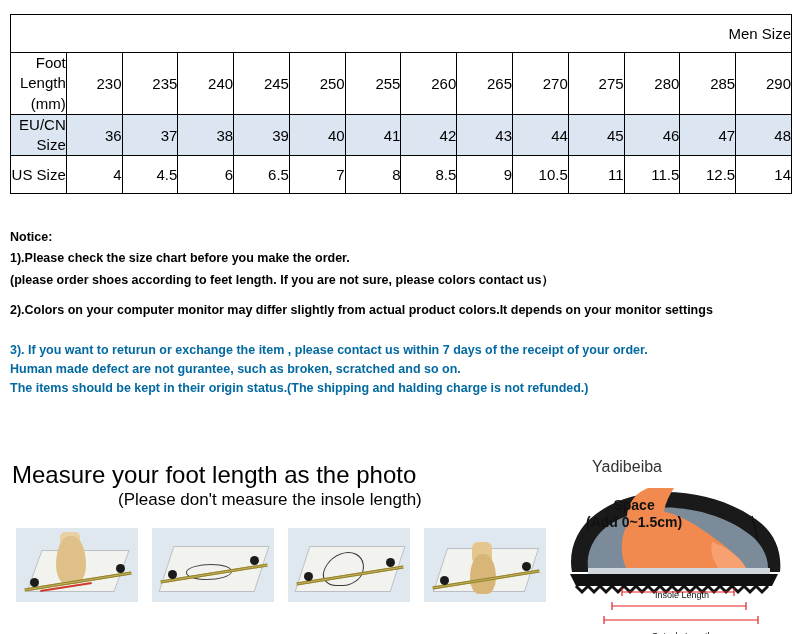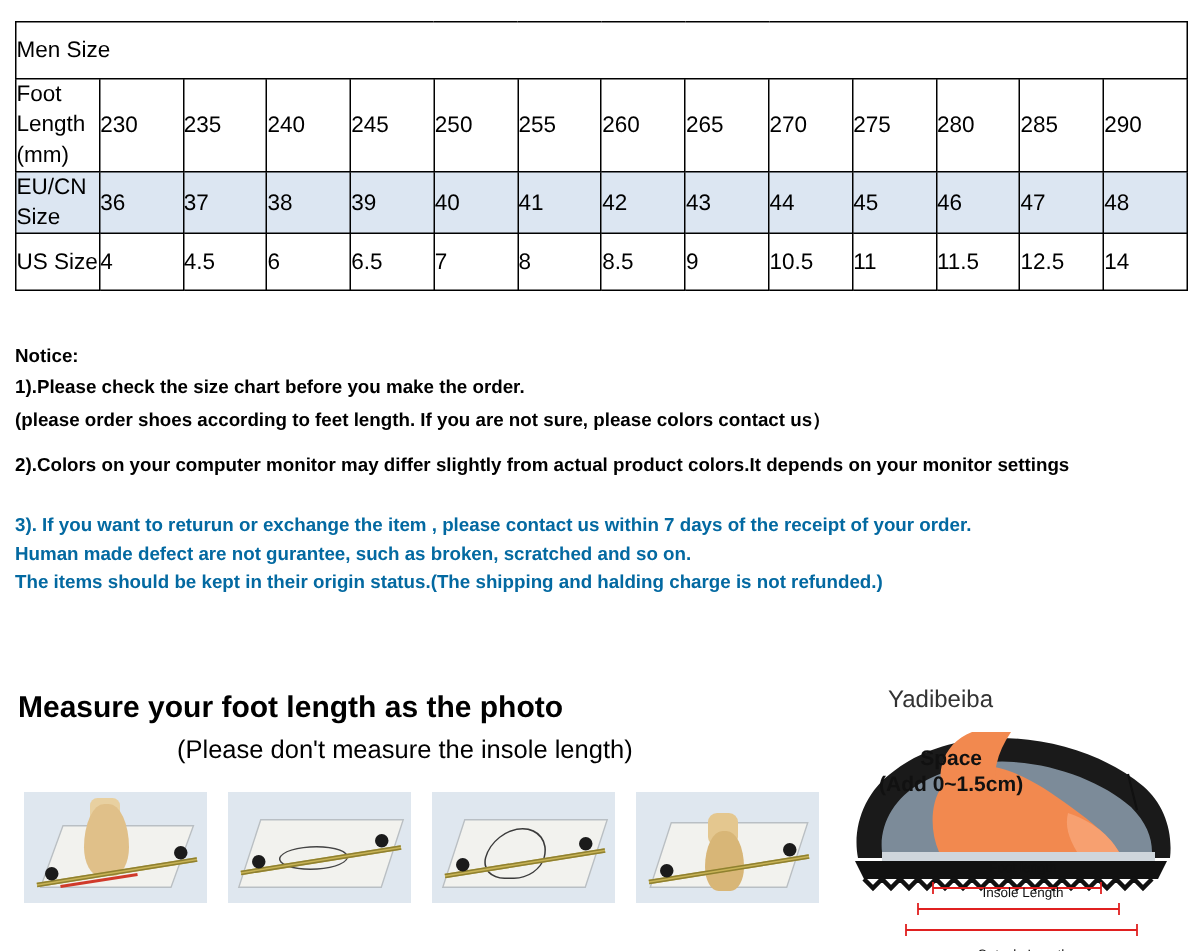--- a/index.html
+++ b/index.html
@@ -22,21 +22,21 @@
     left: 10px; top: 14px;
     width: 782px;
   }
   table.size-chart {
     width: 100%;
     border-collapse: collapse;
     table-layout: fixed;
   }
   table.size-chart td, table.size-chart th {
     border: 1px solid #000;
-    text-align: left;
+    text-align: right;
     font-size: 15px;
     color: #000;
     font-weight: normal;
     padding: 0;
     height: 38px;
   }
   td.title-cell {
     font-size: 26px;
     height: 48px;
     background: #ffffff;
@@ -65,22 +65,22 @@
   }
   .notice p { margin: 0 0 2px 0; }
   .notice .gap { height: 9px; }
   .notice .red { color: #0369a1; }
   .notice .red p { margin: 0; }
 
   
   .measure-title {
     position: absolute;
     left: 12px; top: 461px;
-    font-size: 20px;
-    font-weight: bold;
+    font-size: 24px;
+    font-weight: normal;
     color: #000;
   }
   .measure-sub {
     position: absolute;
     left: 118px; top: 490px;
     font-size: 17px;
     color: #000;
   }
 
   

